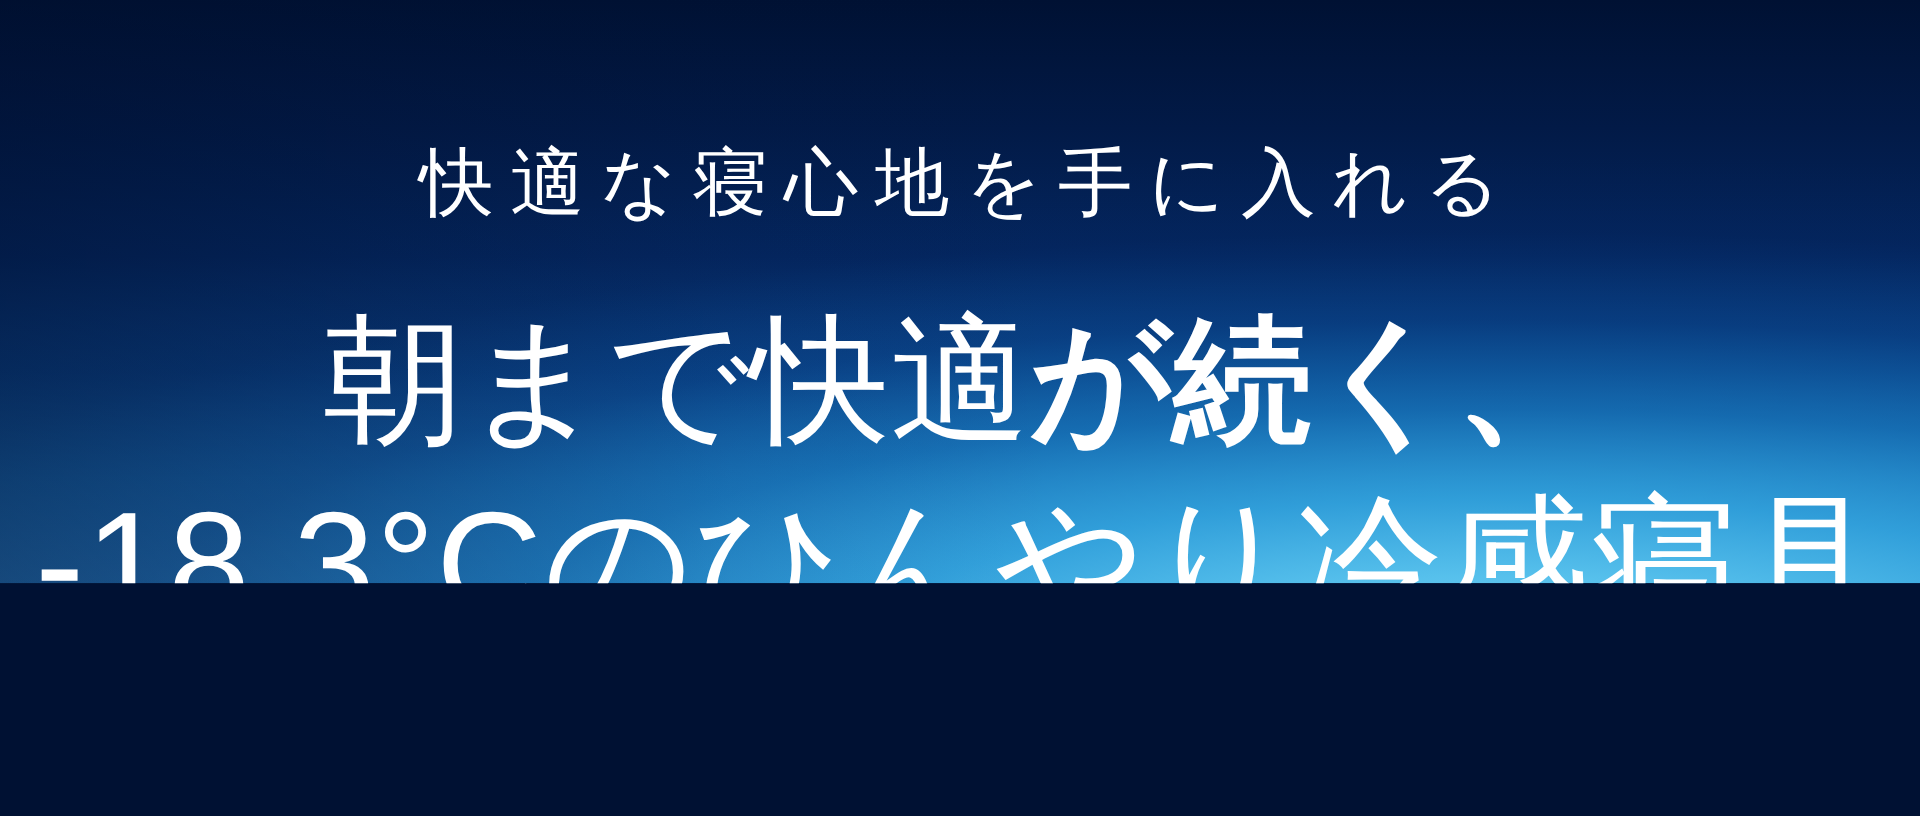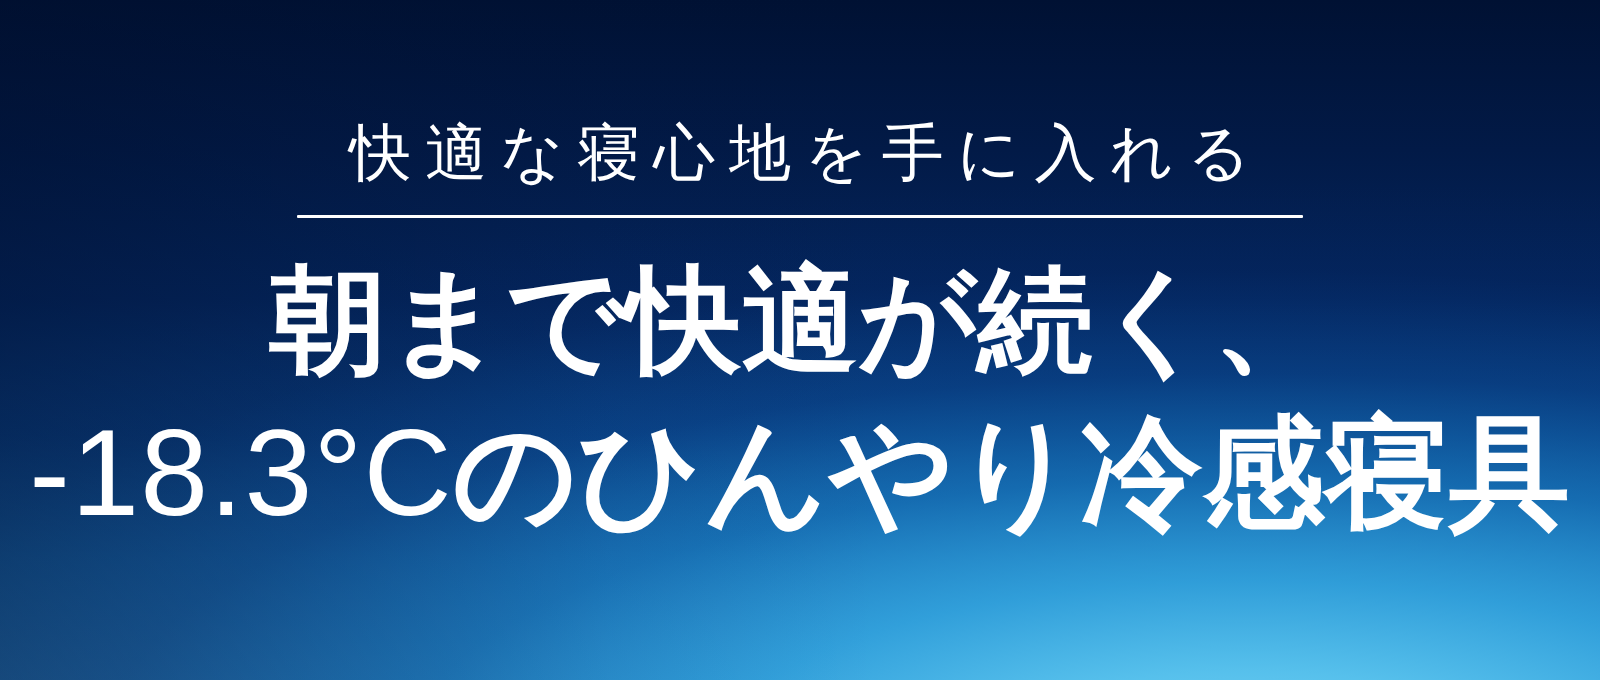--- a/index.html
+++ b/index.html
@@ -13,21 +13,21 @@
     height: 680px;
     overflow: hidden;
     font-family: "Liberation Sans", "DejaVu Sans", sans-serif;
     background: #001133;
   }
 
   
   .hero {
     position: relative;
     width: 1600px;
-    height: 680px;
+    height: 486px;
     overflow: hidden;
     background: #001133;
   }
 
   
   .hero-bg-base {
     position: absolute;
     inset: 0;
     background: linear-gradient(
       to bottom,
@@ -120,21 +120,21 @@
     letter-spacing: 0.005em;
   }
 
   .headline-line-2 {
     font-size: 122px;
     letter-spacing: 0.005em;
   }
 
   
   .seg-bold {
-    font-weight: 700;
+    font-weight: 400;
     margin-top: 23px;
   }
 
   .seg-regular {
     font-weight: 700;
   }
 
   .seg-number {
     font-weight: 400;
     letter-spacing: 0.01em;

